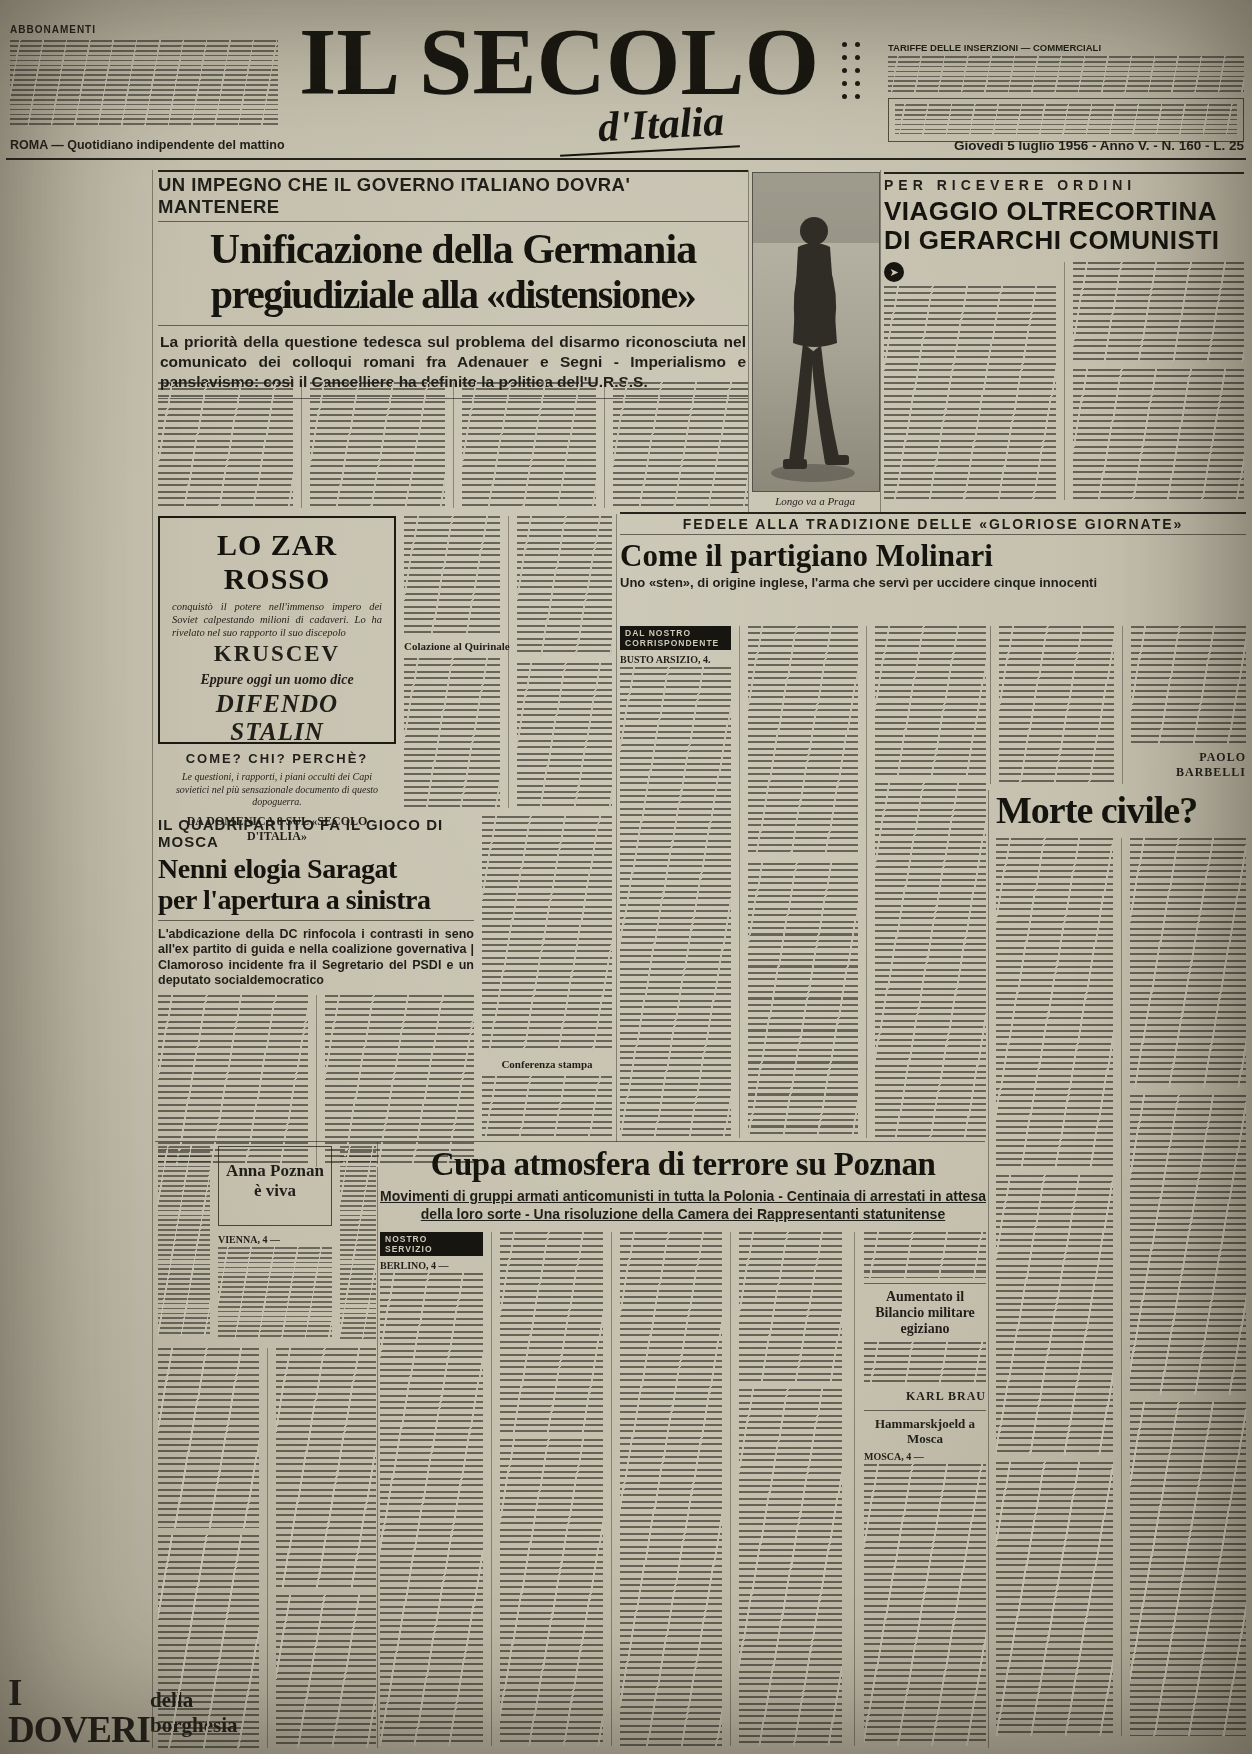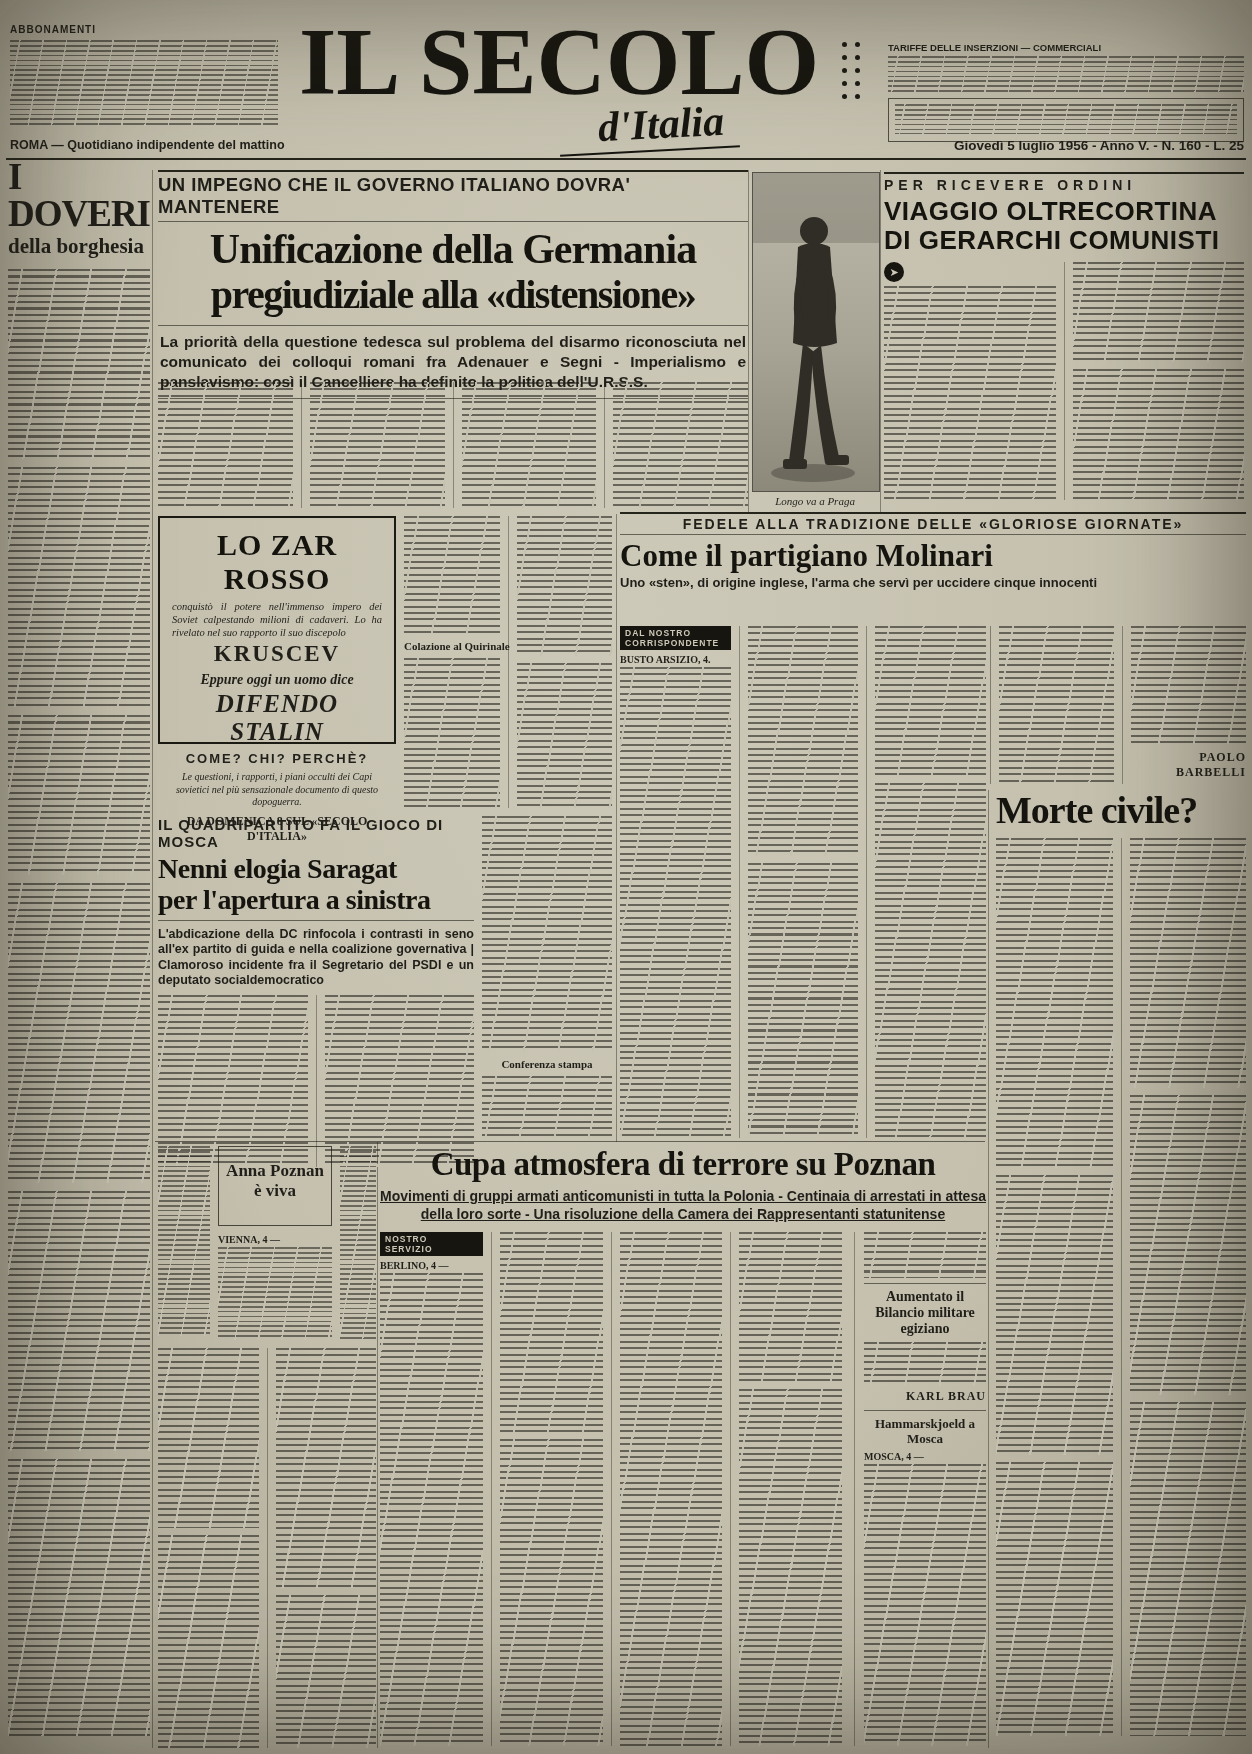--- a/index.html
+++ b/index.html
@@ -82,21 +82,21 @@
 
   <div class="hr" style="left:6px;top:158px;width:1240px;"></div>
 
   <div class="vr" style="left:152px;top:170px;height:1578px;"></div>
   <div class="vr" style="left:748px;top:170px;height:342px;"></div>
   <div class="vr" style="left:880px;top:170px;height:342px;"></div>
   <div class="vr" style="left:616px;top:514px;height:628px;"></div>
   <div class="vr" style="left:988px;top:790px;height:958px;"></div>
   <div class="vr" style="left:377px;top:1142px;height:606px;"></div>
 
-  <div class="abs" style="left:8px;top:158px;width:142px;height:1578px;display:flex;flex-direction:column;">
+  <div class="abs" style="left:8px;top:170px;width:142px;height:1578px;display:flex;flex-direction:row;align-items:flex-end;">
     <div style="font-size:37px;font-weight:bold;letter-spacing:-1px;line-height:1;">I DOVERI</div>
     <div style="font-size:21px;font-weight:bold;margin:2px 0 10px 0;">della borghesia</div>
     <div class="gk" style="height:190px;margin-bottom:8px;"></div>
     <div class="gk" style="height:240px;margin-bottom:8px;"></div>
     <div class="gk" style="height:160px;margin-bottom:8px;"></div>
     <div class="gk" style="height:300px;margin-bottom:8px;"></div>
     <div class="gk" style="height:260px;margin-bottom:8px;"></div>
     <div class="gk fill"></div>
   </div>
 

